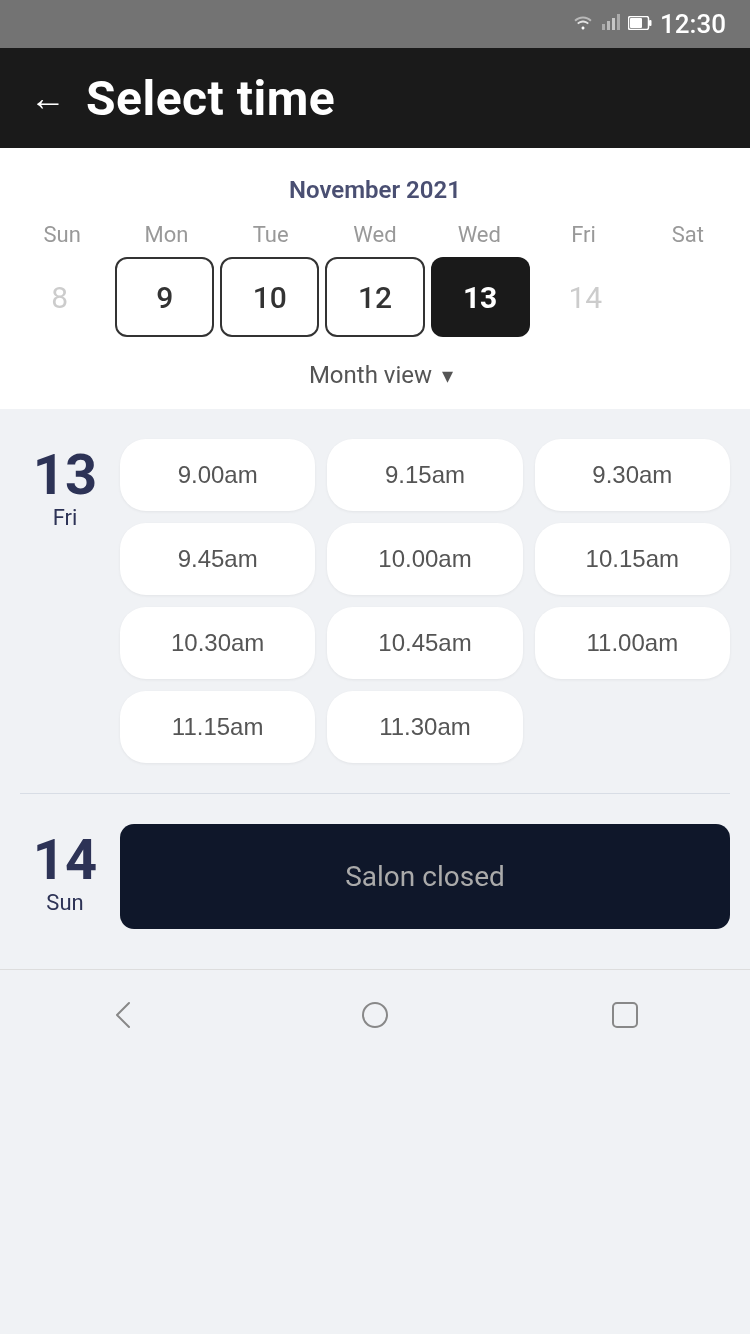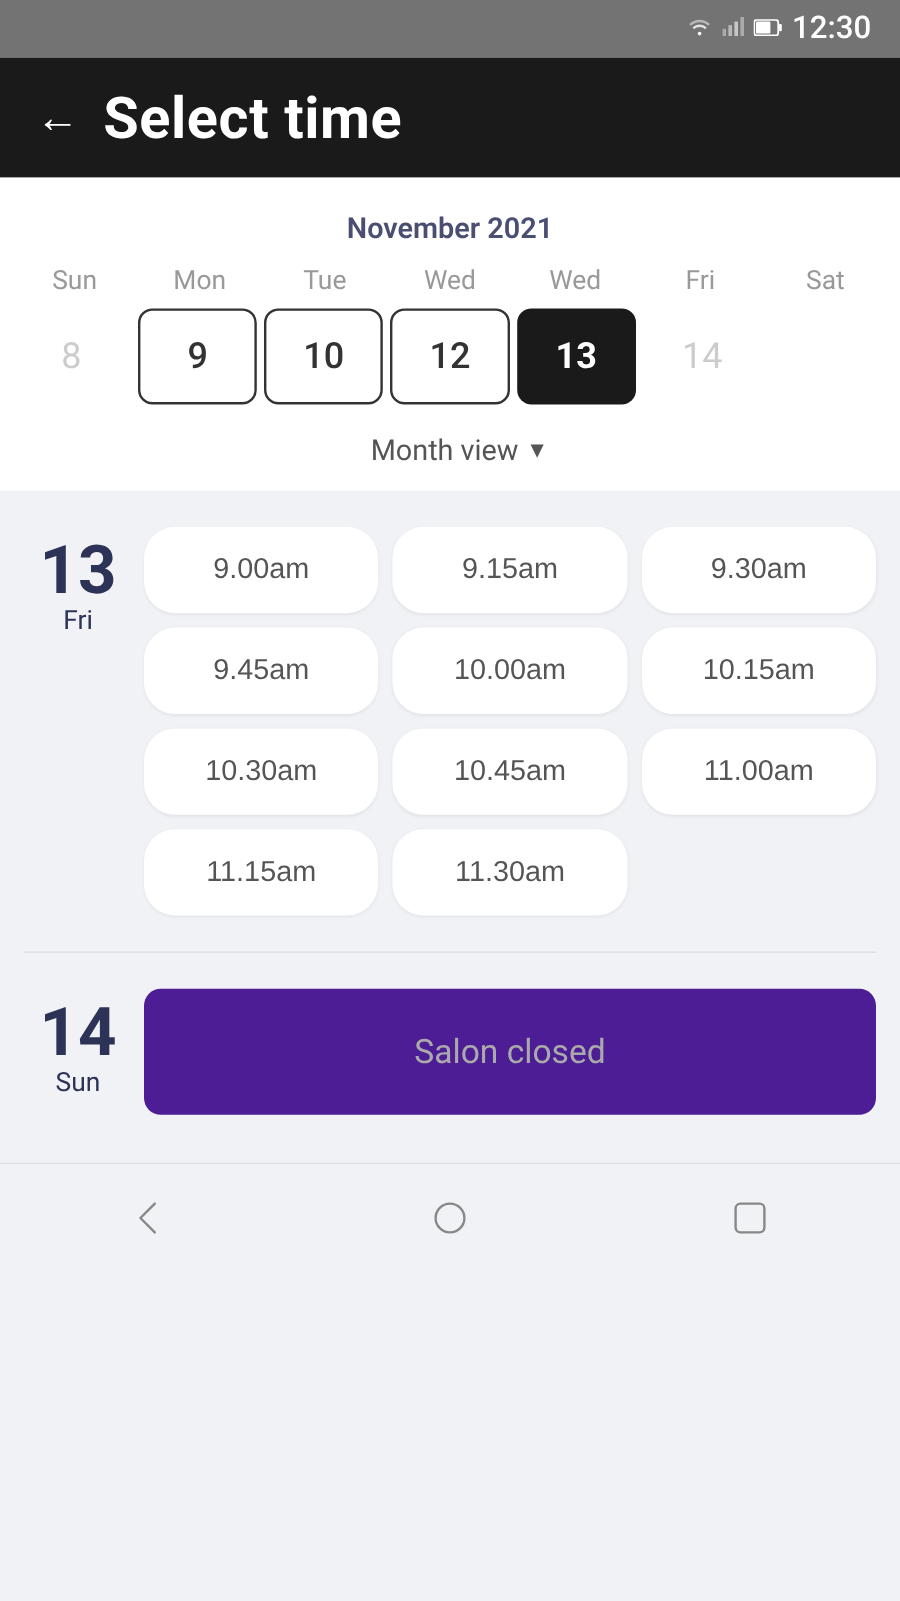--- a/index.html
+++ b/index.html
@@ -182,21 +182,21 @@
     }
 
     
     .salon-closed-group {
       display: flex;
       flex-direction: row;
       align-items: flex-start;
     }
     .salon-closed-box {
       flex: 1;
-      background: #4c1d95;
+      background: #0f172a;
       border-radius: 14px;
       padding: 36px;
       text-align: center;
       font-size: 28px;
       color: #aaa;
       margin-left: 10px;
     }
 
     
     .bottom-nav {

